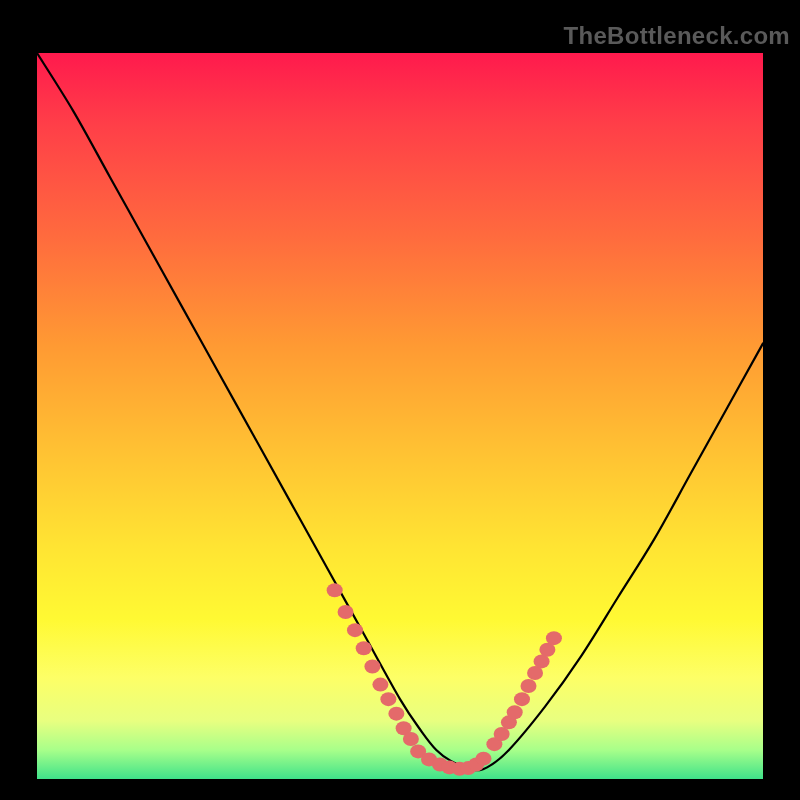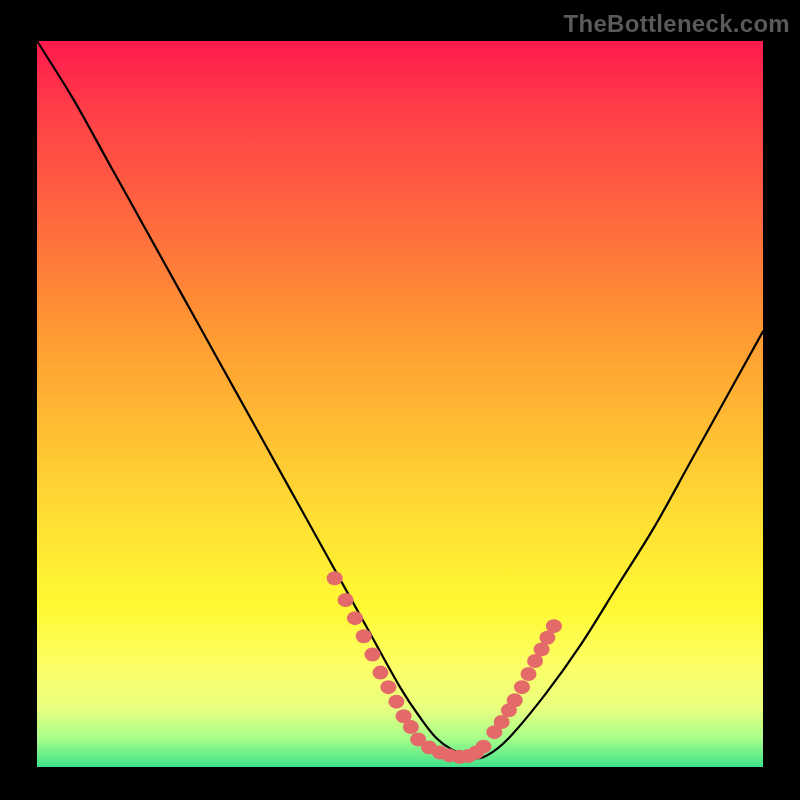--- a/index.html
+++ b/index.html
@@ -6,21 +6,21 @@
     margin: 0;
     padding: 0;
     width: 800px;
     height: 800px;
     background: #000;
     overflow: hidden;
     font-family: Arial, Helvetica, sans-serif;
   }
   .frame {
     position: absolute;
-    top: 4px;
+    top: 16px;
     left: 0;
     width: 800px;
     height: 736px;
     background: #000;
   }
   .plot-area {
     position: absolute;
     top: 37px;
     left: 37px;
     width: 726px;

